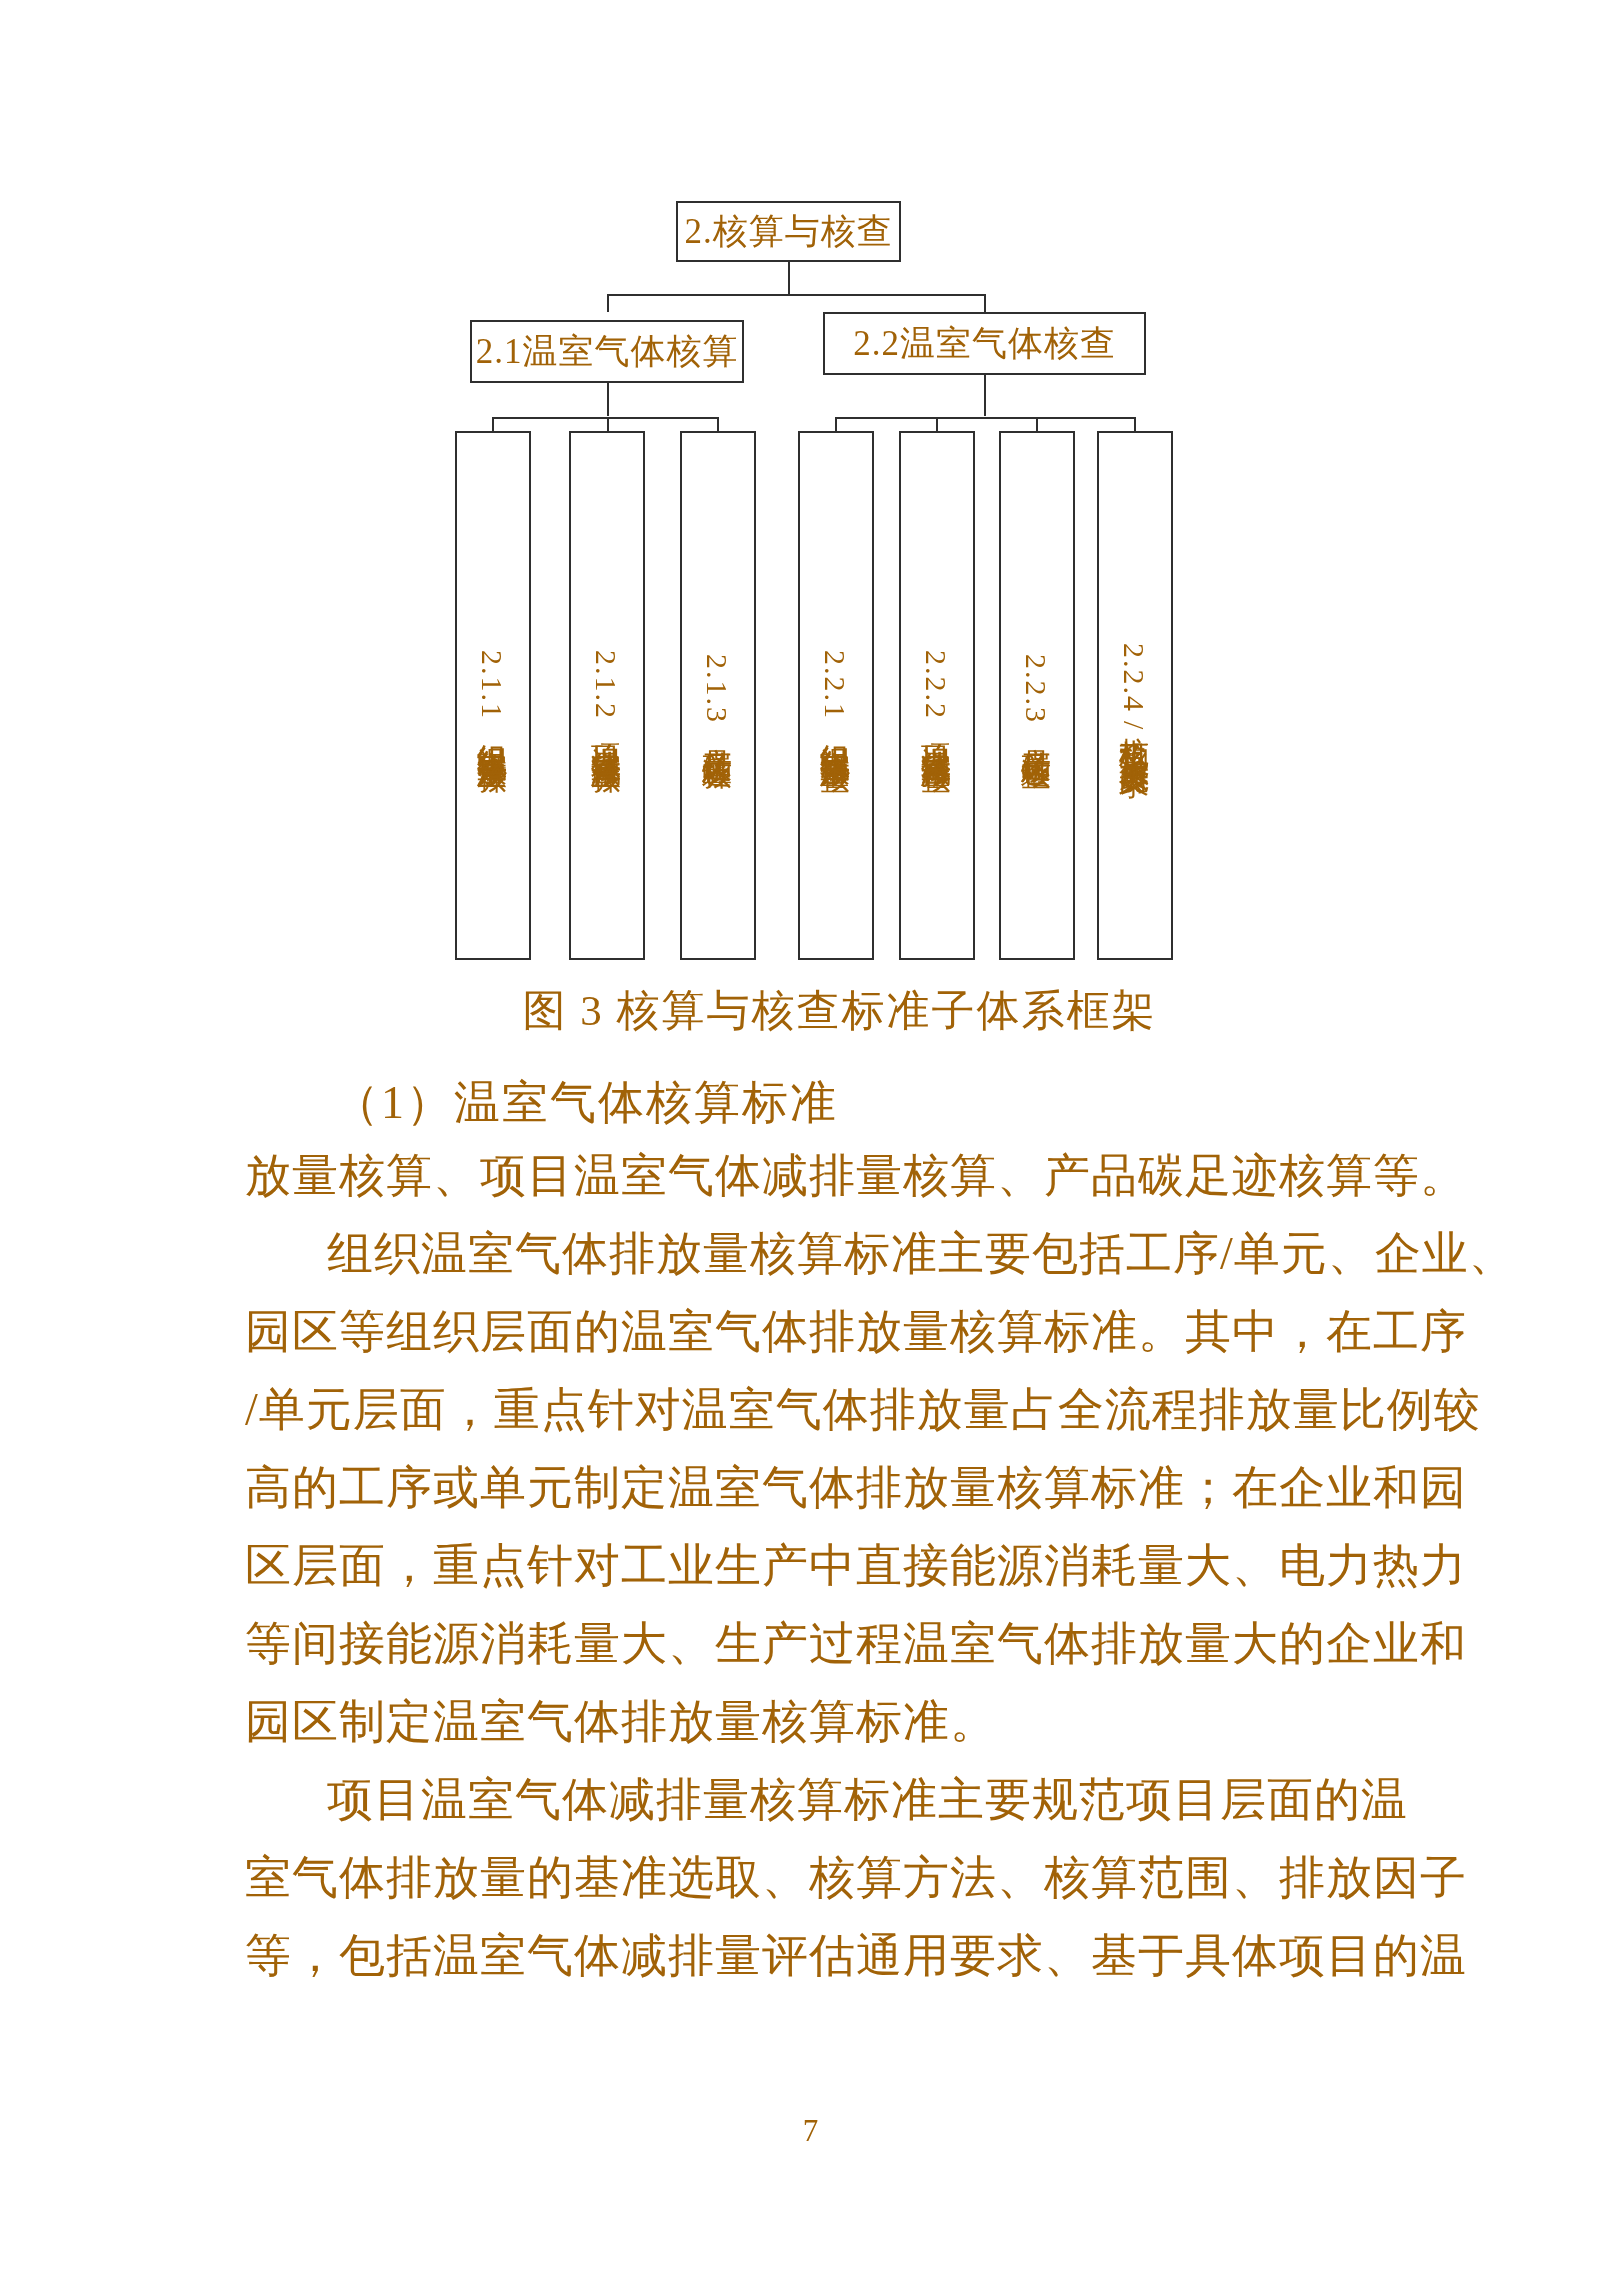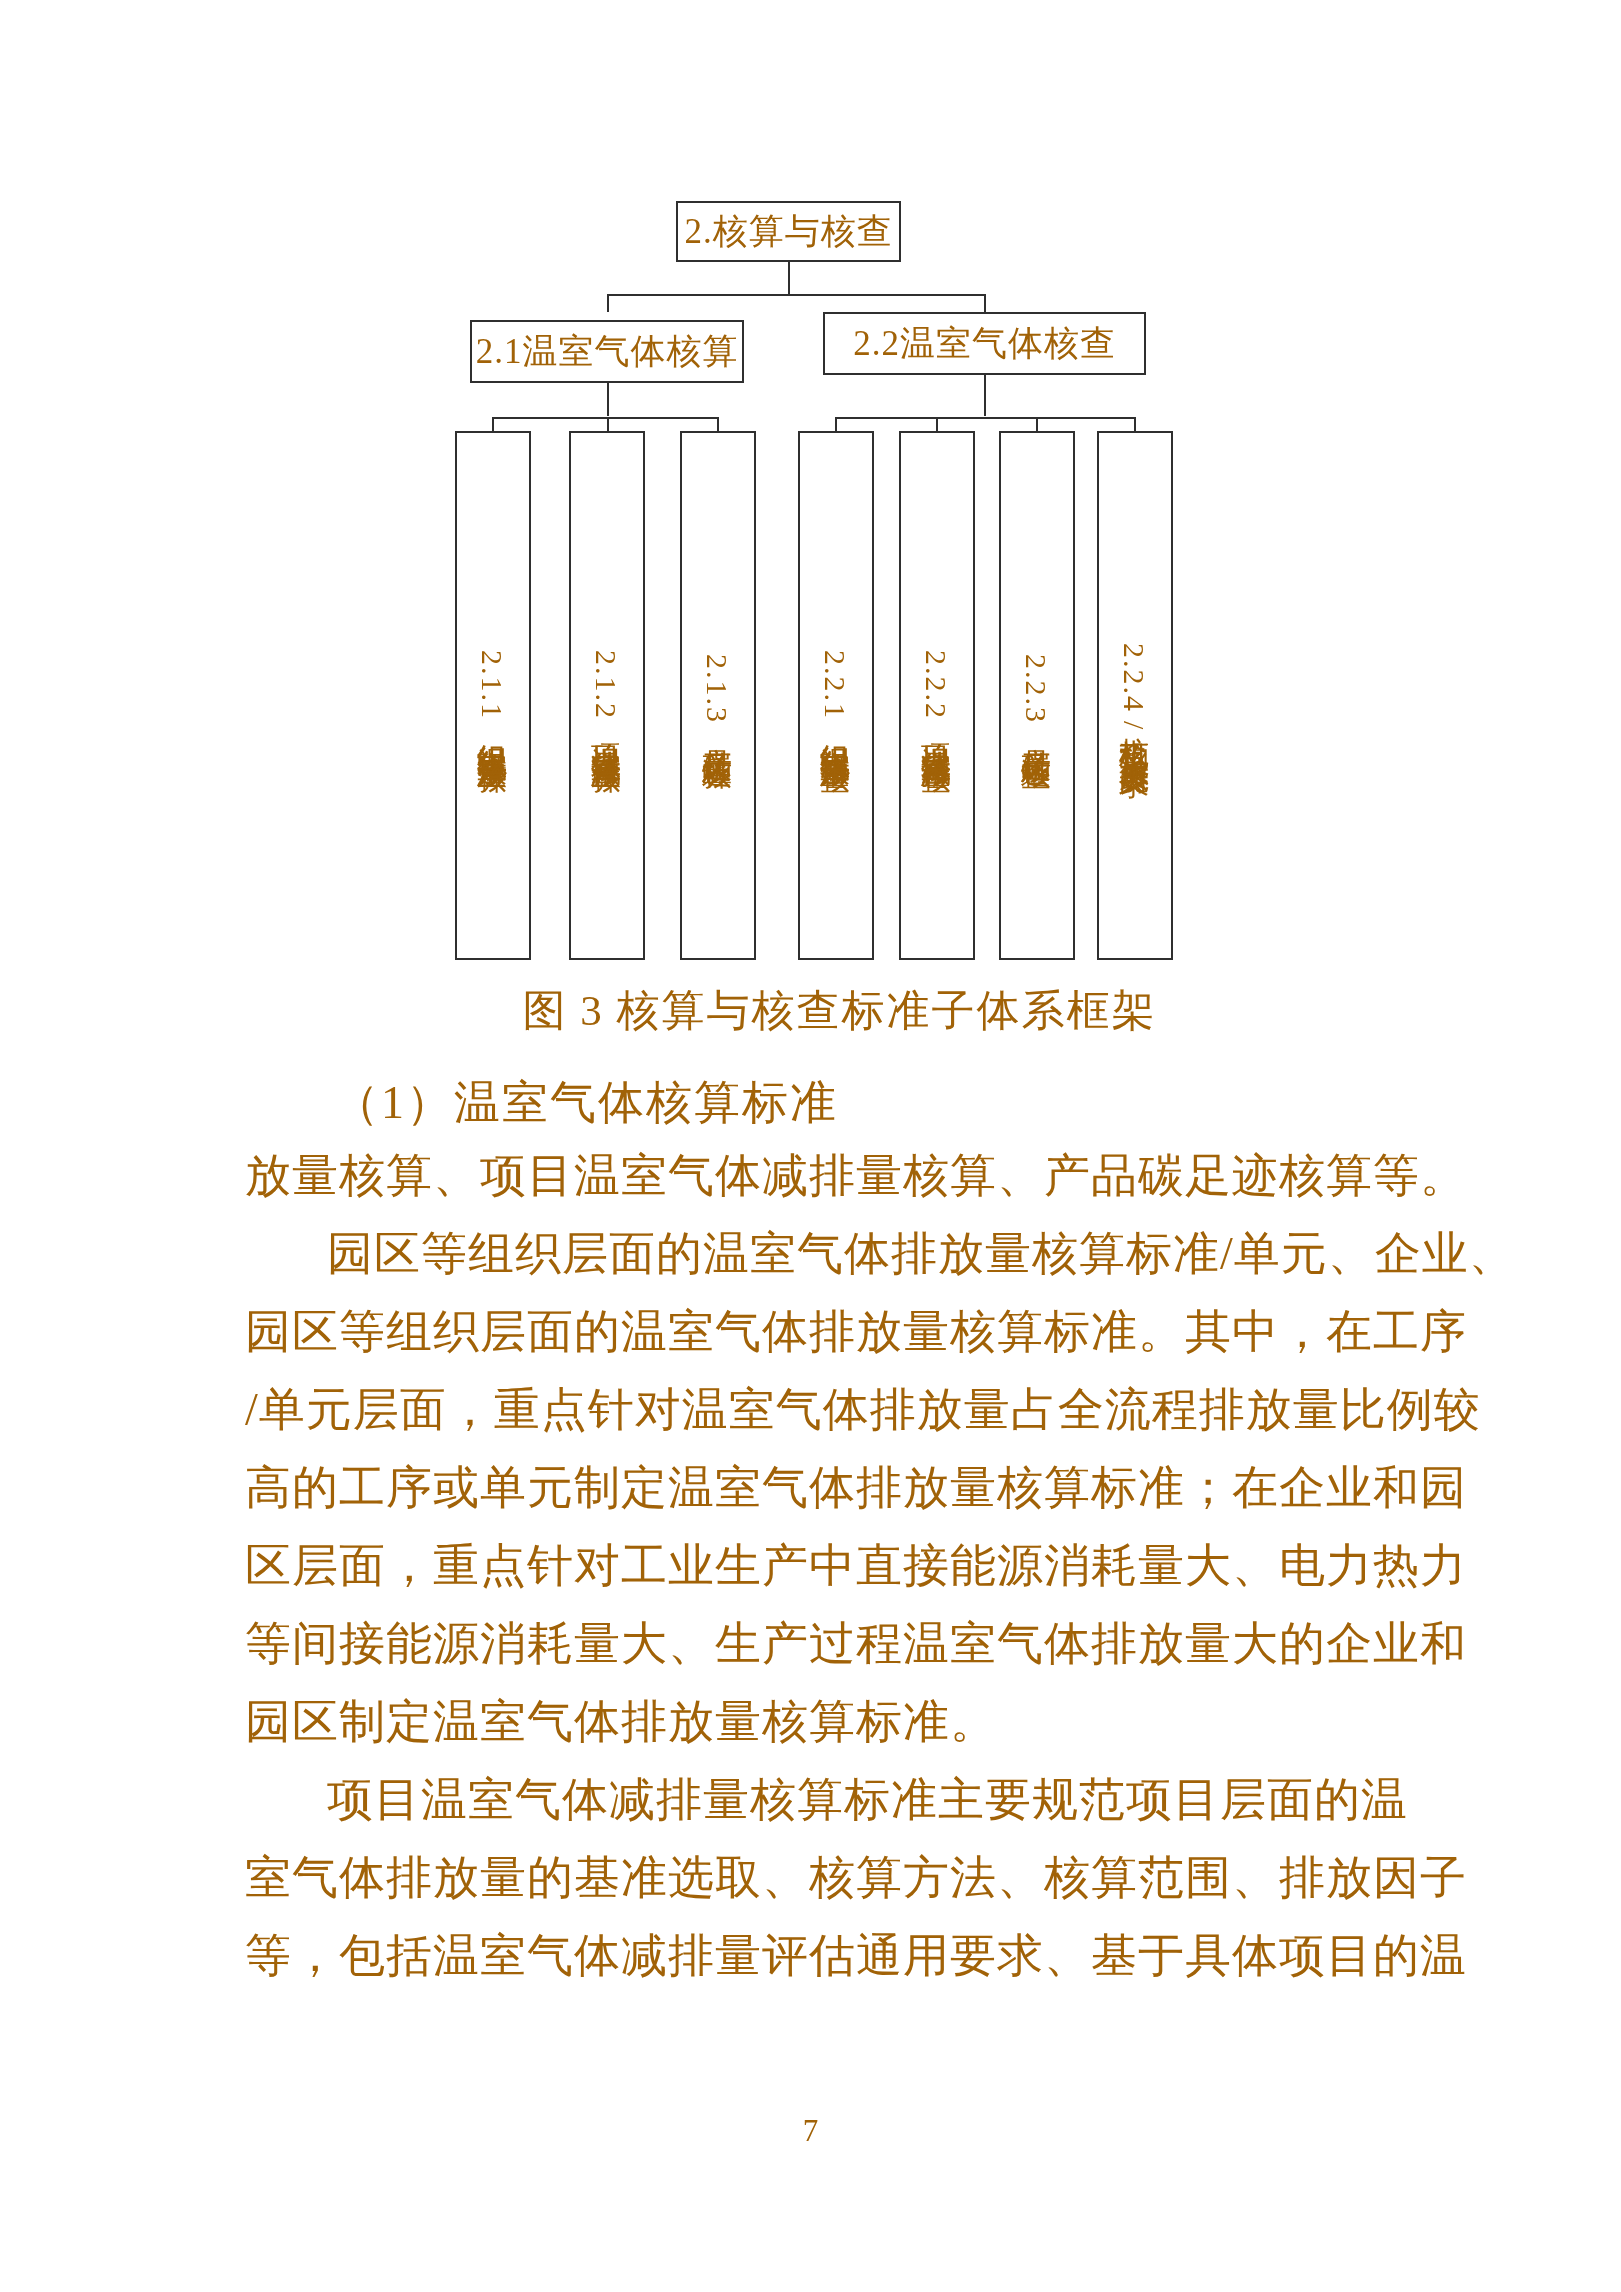--- a/index.html
+++ b/index.html
@@ -87,21 +87,21 @@
     <div class="leaf leaf-6">2.2.3产品碳足迹核查</div>
     <div class="leaf leaf-7">2.2.4核查机构/人员资质能力要求</div>
   </div>
 
   <div class="caption">图 3  核算与核查标准子体系框架</div>
 
   <div class="heading">（1）温室气体核算标准</div>
 
   <div class="bodytext">
     <div class="line">放量核算、项目温室气体减排量核算、产品碳足迹核算等。</div>
-    <div class="line indent">园区等组织层面的温室气体排放量核算标准/单元、企业、</div>
+    <div class="line indent">组织温室气体排放量核算标准主要包括工序/单元、企业、</div>
     <div class="line">园区等组织层面的温室气体排放量核算标准。其中，在工序</div>
     <div class="line">/单元层面，重点针对温室气体排放量占全流程排放量比例较</div>
     <div class="line">高的工序或单元制定温室气体排放量核算标准；在企业和园</div>
     <div class="line">区层面，重点针对工业生产中直接能源消耗量大、电力热力</div>
     <div class="line">等间接能源消耗量大、生产过程温室气体排放量大的企业和</div>
     <div class="line">园区制定温室气体排放量核算标准。</div>
     <div class="line indent">项目温室气体减排量核算标准主要规范项目层面的温</div>
     <div class="line">室气体排放量的基准选取、核算方法、核算范围、排放因子</div>
     <div class="line">等，包括温室气体减排量评估通用要求、基于具体项目的温</div>
   </div>

